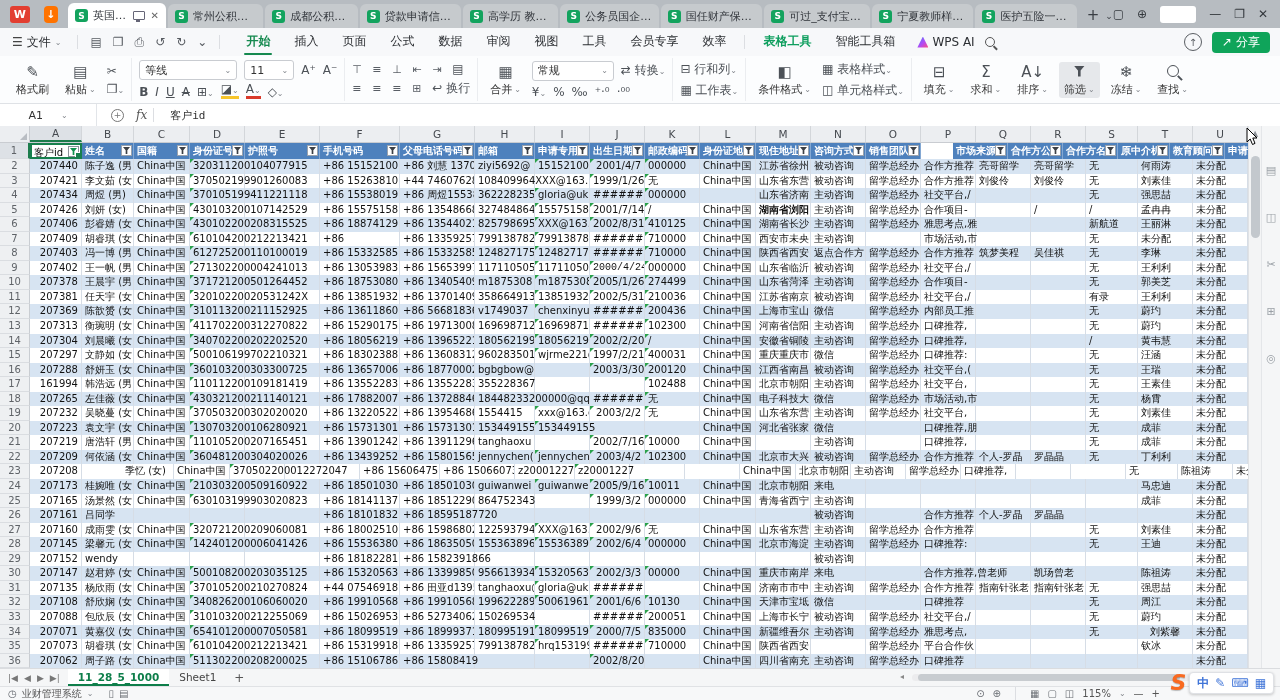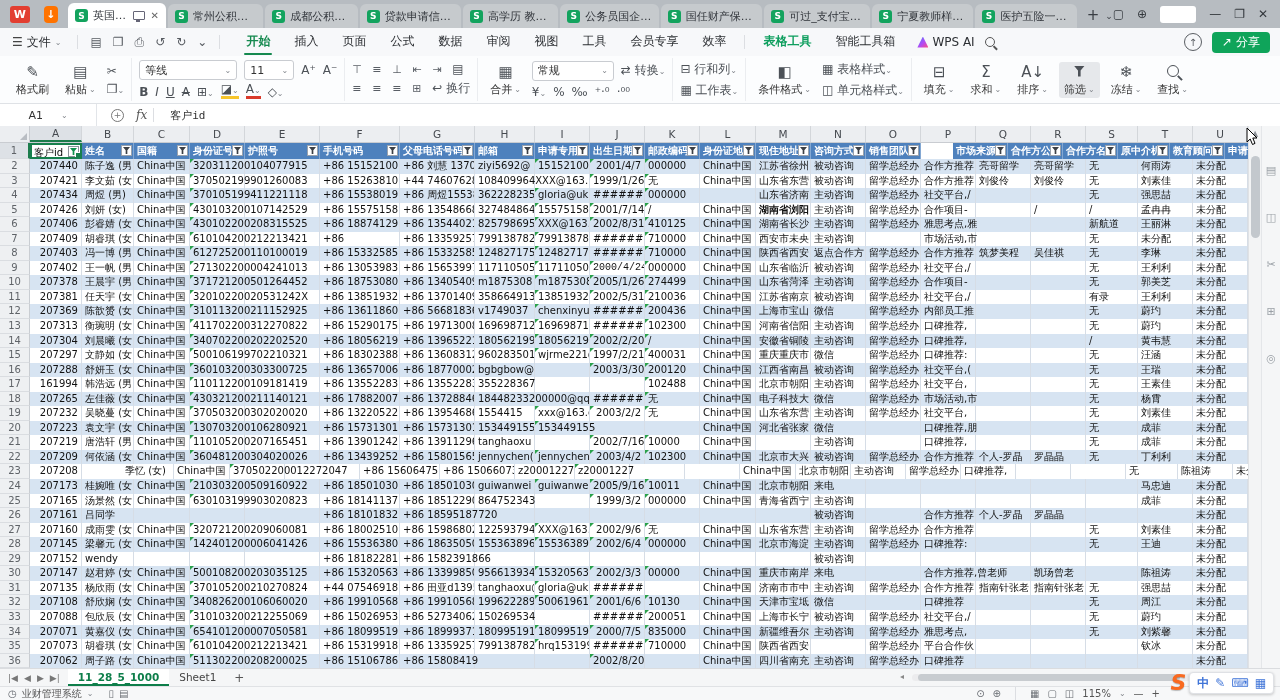--- a/index.html
+++ b/index.html
@@ -1305,21 +1305,21 @@
         <div class="c ra tri" style="width: 55px; flex-basis: 55px;">2000/7/5</div>
         <div class="c tri" style="width: 55px; flex-basis: 55px;">835000</div>
         <div class="c" style="width: 56px; flex-basis: 56px;">China中国</div>
         <div class="c" style="width: 55px; flex-basis: 55px;">新疆维吾尔</div>
         <div class="c" style="width: 55px; flex-basis: 55px;">主动咨询</div>
         <div class="c" style="width: 55px; flex-basis: 55px;">留学总经办</div>
         <div class="c spill" style="width: 55px; flex-basis: 55px;">雅思考点,</div>
         <div class="c" style="width: 55px; flex-basis: 55px;"></div>
         <div class="c" style="width: 55px; flex-basis: 55px;"></div>
         <div class="c" style="width: 52px; flex-basis: 52px;">无</div>
-        <div class="c" style="width: 55px; flex-basis: 55px;">刘紫馨</div>
+        <div class="c" style="width: 55px; flex-basis: 55px; text-align: center;">刘紫馨</div>
         <div class="c" style="width: 55px; flex-basis: 55px;">未分配</div>
       </div>
       <div class="r">
         <div class="rn">35</div>
         <div class="c ra" style="width: 52px; flex-basis: 52px;">207073</div>
         <div class="c" style="width: 52px; flex-basis: 52px;">胡睿琪 (女</div>
         <div class="c" style="width: 56px; flex-basis: 56px;">China中国</div>
         <div class="c spill tri" style="width: 55px; flex-basis: 55px;">610104200212213421</div>
         <div class="c" style="width: 75px; flex-basis: 75px;"></div>
         <div class="c" style="width: 80px; flex-basis: 80px;">+86 15319918</div>

